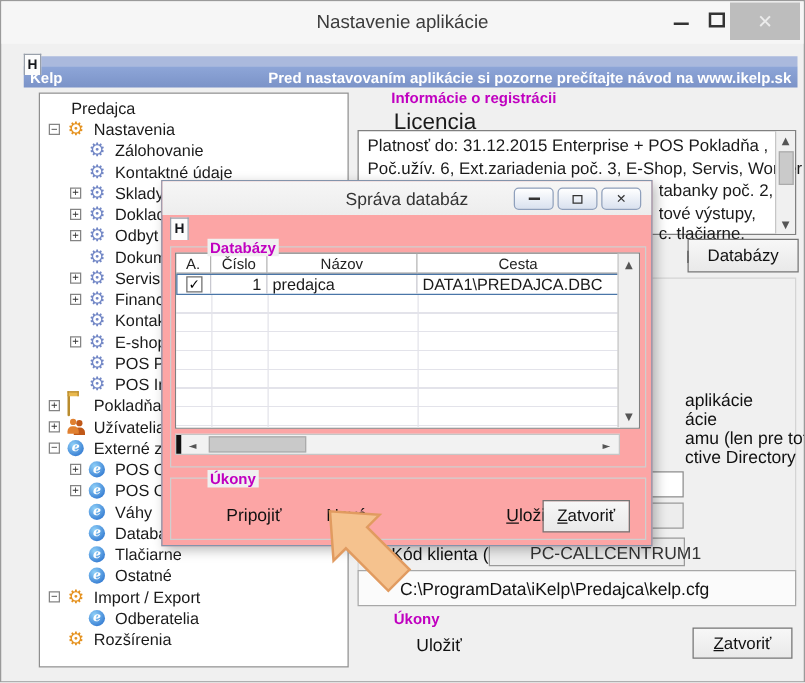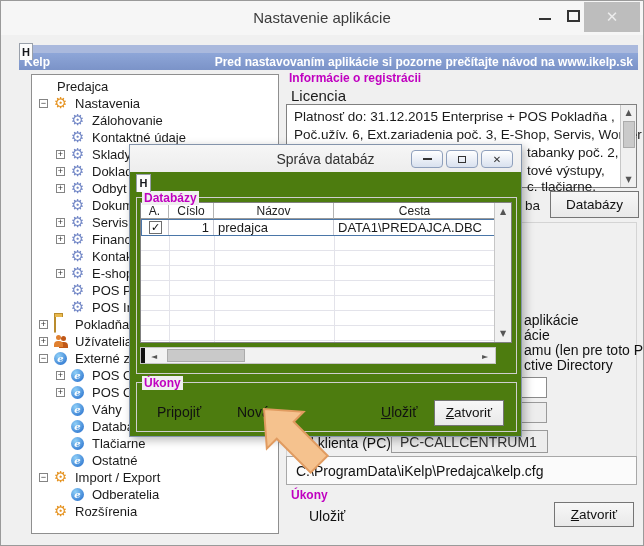--- a/index.html
+++ b/index.html
@@ -1,19 +1,19 @@
 <!DOCTYPE html>
 <html><head>
 <meta charset="utf-8">
 <style>
   html,body{margin:0;padding:0;background:#fff;}
   *{box-sizing:border-box;}
   .win{position:relative;width:644px;height:546px;background:#f0f0f0;border:1px solid #9a9a9a;
        font-family:"Liberation Sans",sans-serif;overflow:hidden;color:#1a1a1a;}
-  .abs{position:absolute;}
+  .abs{position:absolute;margin-left:24px;}
   .nw{white-space:nowrap;}
   .mag{color:#c000c0;font-weight:bold;font-size:12px;}
   .glyphfont{font-family:"DejaVu Sans",sans-serif;}
 
   
   .titlebar{position:absolute;left:0;top:0;width:100%;height:34px;background:#f6f6f6;}
   .title{position:absolute;left:0;top:8px;width:100%;text-align:center;font-size:15px;color:#3c3c3c;}
   .minbar{position:absolute;right:92px;top:17px;width:12px;height:2px;background:#333;}
   .maxbox{position:absolute;right:63px;top:9px;width:13px;height:12px;border:2px solid #333;background:transparent;}
   .closebtn{position:absolute;right:3px;top:1px;width:56px;height:30px;background:#bdbdbd;
@@ -65,21 +65,21 @@
   .scr-arrow{position:absolute;width:100%;text-align:center;font-size:8px;color:#555;
              font-family:"DejaVu Sans",sans-serif;}
   .thumbv{position:absolute;left:2px;width:12px;background:#cacaca;border:1px solid #ababab;}
   .pushbtn{position:absolute;background:linear-gradient(#f7f7f7,#e9e9e9);border:1px solid #757575;
            font-size:13.5px;text-align:center;color:#111;}
   .groupbox{position:absolute;border:1px solid #d4d4d4;}
   .fieldbox{position:absolute;border:1px solid #8a8a8a;background:#fff;}
   .flat{font-size:14px;color:#111;}
 
   
-  .dialog{position:absolute;left:128px;top:143px;width:393px;height:293px;background:#4d7c0f;
+  .dialog{position:absolute;left:128px;top:143px;width:393px;height:293px;background:#fca5a5;
           border:1px solid #8494ab;box-shadow:3px 3px 9px rgba(0,0,0,.28);z-index:10;}
   .dtitle{position:absolute;left:0;top:0;width:100%;height:27px;background:linear-gradient(#f6f6f6,#ededed);}
   .dtitletext{position:absolute;left:0;top:6px;width:100%;text-align:center;font-size:14px;color:#333;}
   .dbtn{position:absolute;top:5px;width:32px;height:18px;border:1px solid #8fa0bc;border-radius:4px;
         background:linear-gradient(#ffffff,#d9e1ef);display:flex;align-items:center;justify-content:center;
         font-size:10px;color:#333;}
   .dtable{position:absolute;left:10px;top:57px;width:372px;height:141px;background:#fff;border:1px solid #808080;}
   .th{position:absolute;top:0;height:16px;font-size:12px;text-align:center;color:#222;
       border-right:1px solid #b4b4b4;border-bottom:1px solid #9a9a9a;line-height:16px;}
   .selrow{position:absolute;left:0;top:16px;width:355px;height:17px;border:1px solid #4a76a8;font-size:13px;}
@@ -224,21 +224,21 @@
         <span class="tic eic">e</span>
         <span class="tlb">Odberatelia</span>
       </div>
       <div class="trow lvl1" style="top: 428px;">
         <span class="tic gearo"></span>
         <span class="tlb">Rozšírenia</span>
       </div>
     </div>
 
   <div class="abs mag nw" style="left:288px;top:70px;">Informácie o registrácii</div>
-  <div class="abs nw" style="left:290px;top:86px;font-size:15px;">Licencia</div>
+  <div class="abs nw" style="left:290px;top:86px;font-size:18px;">Licencia</div>
 
   <div class="licbox">
     <div class="lictext">
       <div class="nw">Platnosť do: 31.12.2015 Enterprise + POS Pokladňa ,</div>
       <div class="nw">Poč.užív. 6, Ext.zariadenia poč. 3, E-Shop, Servis, Worker</div>
     </div>
     <div class="licfrag nw" style="left:240px;top:40px;">tabanky poč. 2,</div>
     <div class="licfrag nw" style="left:240px;top:58px;">tové výstupy,</div>
     <div class="licfrag nw" style="left:240px;top:74px;">c. tlačiarne,</div>
     <div class="vscroll">

